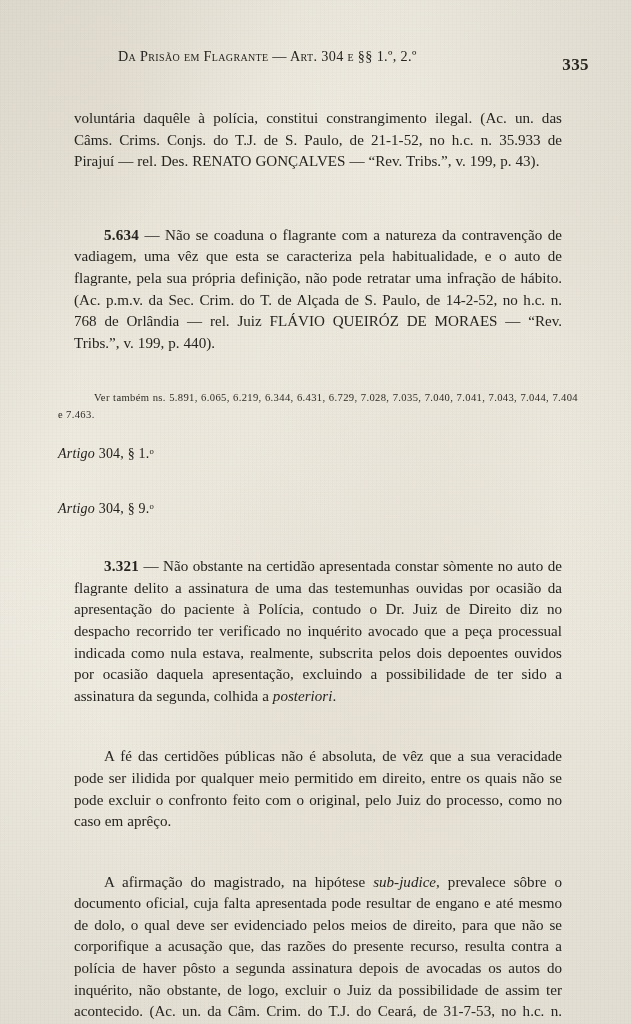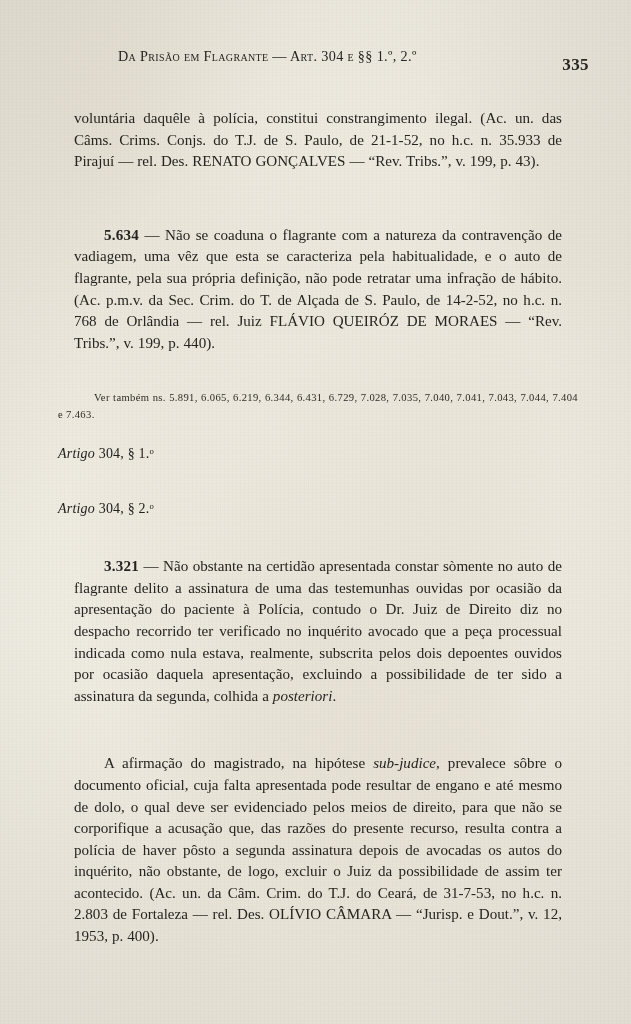--- a/index.html
+++ b/index.html
@@ -181,33 +181,34 @@
         <span class="art-rest">304, § 1.</span><sup class="ord">o</sup>
       </p>
 
       <div class="gap-md"></div>
 
 
       <div class="gap-lg"></div>
 
       <p class="arthead">
         <span class="art-word">Artigo</span>
-        <span class="art-rest">304, § 2.</span><sup class="ord">o</sup>
+        <span class="art-rest">304, § 9.</span><sup class="ord">o</sup>
       </p>
 
       <div class="gap-lg"></div>
 
       <p class="para indent">
         <span class="num">3.321</span>
         <span>—</span>
         <span>Não obstante na certidão apresentada constar sòmente no auto de flagrante delito a assinatura de uma das testemunhas ouvidas por ocasião da apresentação do paciente à Polícia, contudo o Dr. Juiz de Direito diz no despacho recorrido ter verificado no inquérito avocado que a peça processual indicada como nula estava, realmente, subscrita pelos dois depoentes ouvidos por ocasião daquela apresentação, excluindo a possibilidade de ter sido a assinatura da segunda, colhida a </span><span class="it">posteriori</span><span>.</span>
       </p>
 
       <div class="gap-sm"></div>
 
+      <p class="para indent">A fé das certidões públicas não é absoluta, de vêz que a sua veracidade pode ser ilidida por qualquer meio permitido em direito, entre os quais não se pode excluir o confronto feito com o original, pelo Juiz do processo, como no caso em aprêço.</p>
 
       <div class="gap-sm"></div>
 
       <p class="para indent">
         <span>A afirmação do magistrado, na hipótese </span><span class="it">sub-judice</span><span>, prevalece sôbre o documento oficial, cuja falta apresentada pode resultar de engano e até mesmo de dolo, o qual deve ser evidenciado pelos meios de direito, para que não se corporifique a acusação que, das razões do presente recurso, resulta contra a polícia de haver pôsto a segunda assinatura depois de avocadas os autos do inquérito, não obstante, de logo, excluir o Juiz da possibilidade de assim ter acontecido. (Ac. un. da Câm. Crim. do T.J. do Ceará, de 31-7-53, no h.c. n. 2.803 de Fortaleza — rel. Des. OLÍVIO CÂMARA — “Jurisp. e Dout.”, v. 12, 1953, p. 400).</span>
       </p>
 
     </div>
   </div>
 

